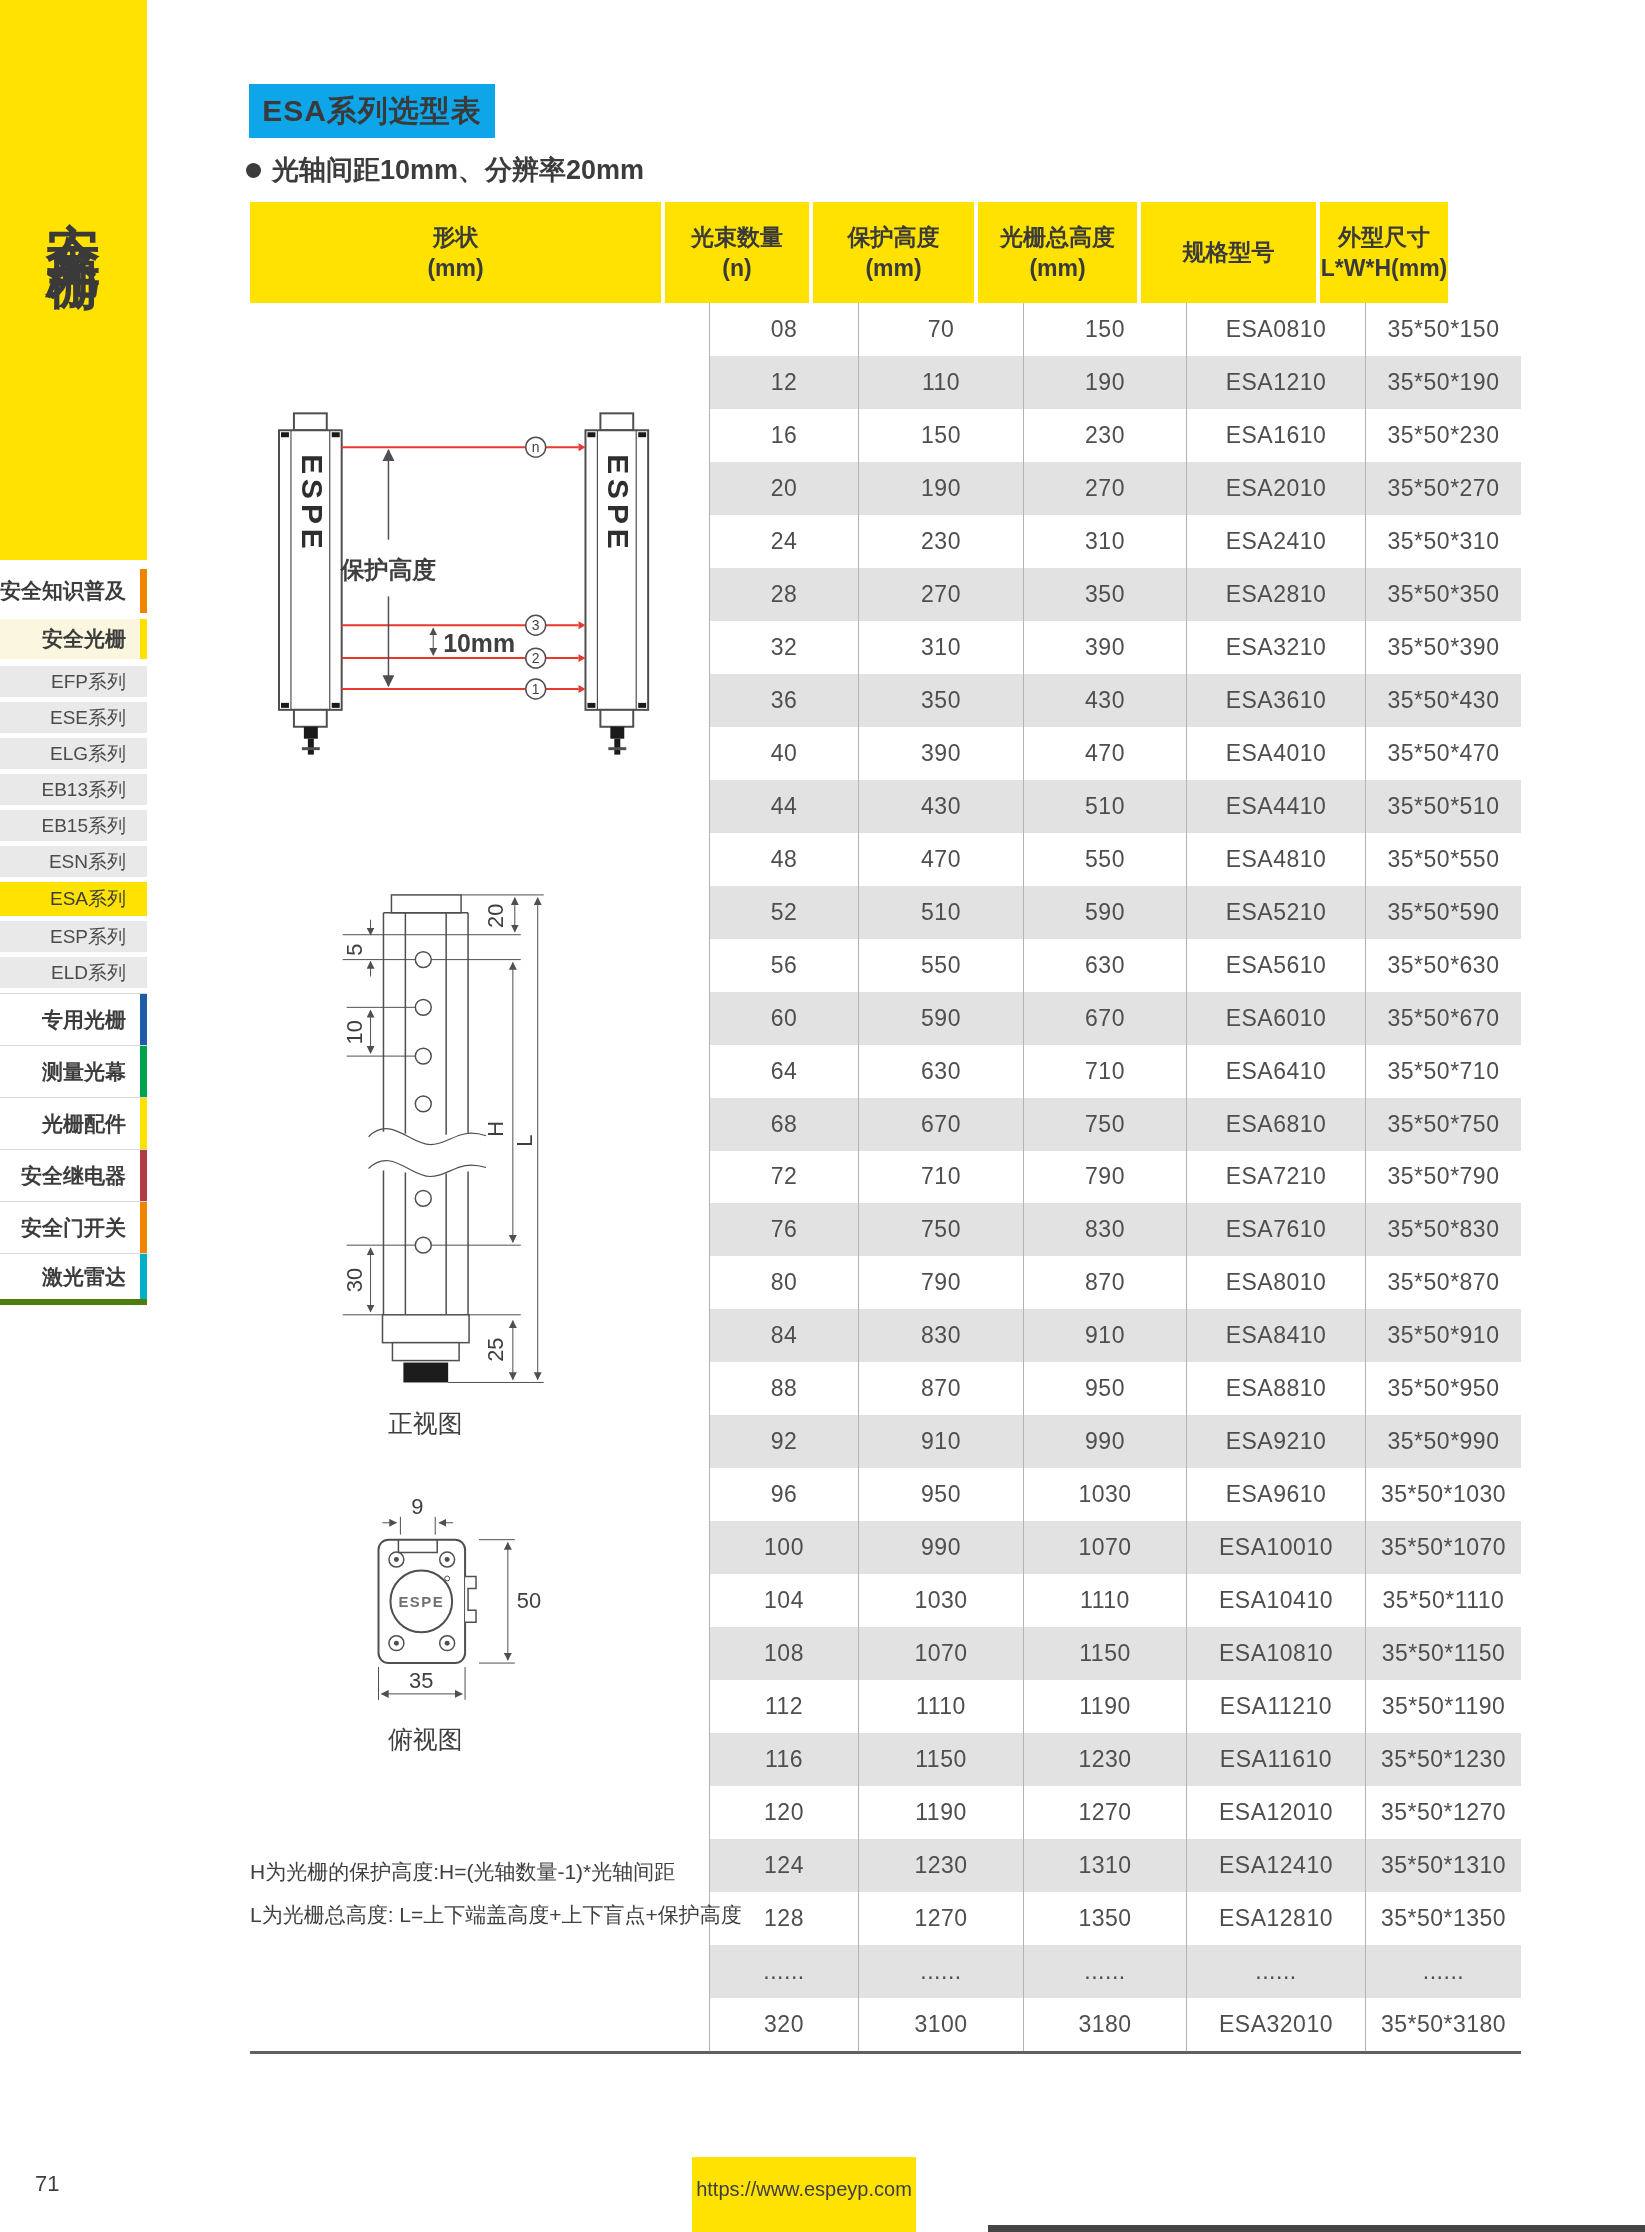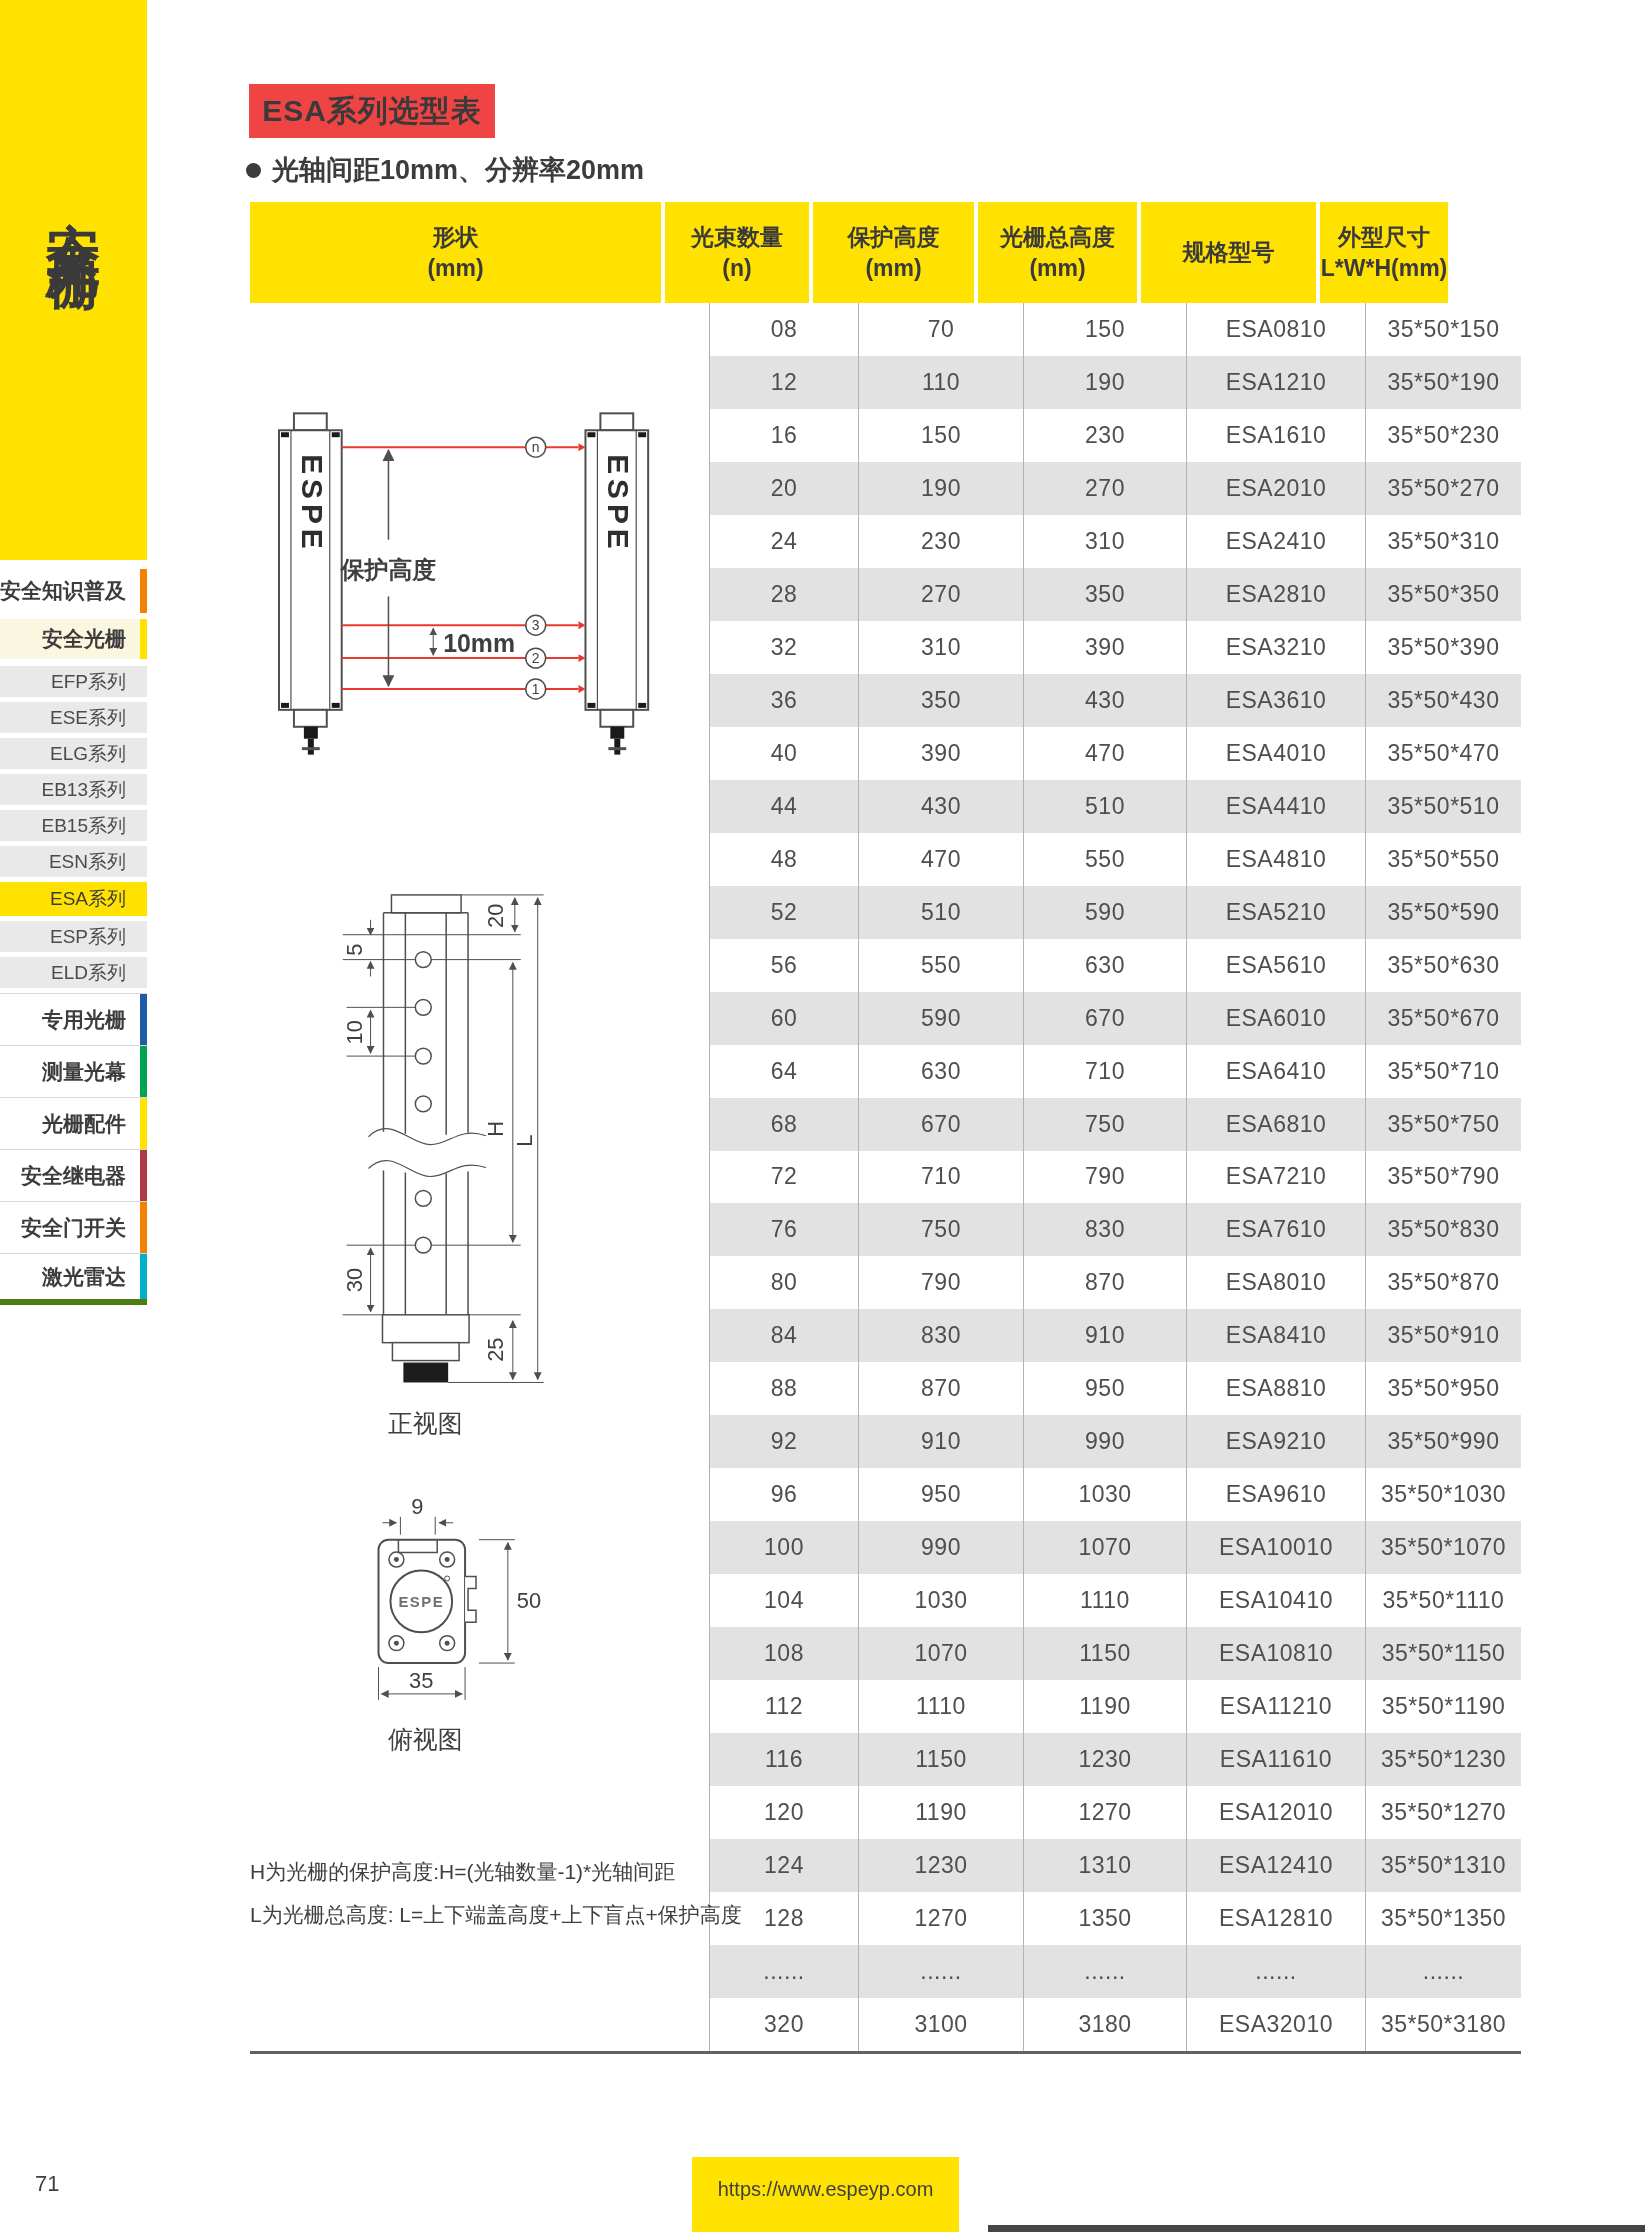--- a/index.html
+++ b/index.html
@@ -19,21 +19,21 @@
   .side-item .marker{position:absolute;right:0;top:0;bottom:0;width:7px;}
   .t-nav-orange{height:44px;margin-bottom:6px;background:#fff;font-weight:bold;font-size:21px;color:#3c3c3c;}
   .t-nav-cream {height:40px;margin-bottom:7px;background:#fbf6df;font-weight:bold;font-size:21px;color:#3c3c3c;}
   .t-series{height:31px;margin-bottom:5px;background:#e9e9e9;font-size:19px;color:#4b4b4b;}
   .t-series-active{height:34px;margin-bottom:5px;background:#ffe200;font-size:19px;color:#3c3c3c;}
   .t-section{height:52px;background:#fff;border-top:1px solid #d8d8d8;
              font-weight:bold;font-size:21px;color:#3c3c3c;}
   .t-section:last-child{border-bottom:6px solid #4d7c0f;}
 
   
-  .title-block{position:absolute;left:249px;top:84px;width:246px;height:54px;background:#ef4444;
+  .title-block{position:absolute;left:249px;top:84px;width:246px;height:54px;background:#0ea5e9;
                display:flex;align-items:center;justify-content:center;
                font-size:30px;font-weight:bold;color:#3a3a3a;letter-spacing:1px;}
   .bullet-line{position:absolute;left:246px;top:152px;display:flex;align-items:center;gap:11px;
                font-size:27px;font-weight:bold;color:#3c3c3c;}
   .bullet-dot{width:15px;height:15px;border-radius:50%;background:#3c3c3c;flex:none;}
 
   
   .data-table{position:absolute;left:250px;top:202px;width:1271px;}
   .thead{display:flex;gap:4px;height:101px;}
   .th{background:#ffe200;display:flex;flex-direction:column;align-items:center;justify-content:center;
@@ -51,21 +51,21 @@
   .td.c1{width:149px;} .td.c2{width:165px;} .td.c3{width:163px;}
   .td.c4{width:179px;} .td.c5{width:155px;border-right:none;}
 
   
   .formula{position:absolute;left:0;white-space:nowrap;font-size:21px;color:#3f3f3f;}
   .formula.f1{top:1575px;} .formula.f2{top:1618px;}
 
   
   .note-line{position:absolute;left:246px;top:2093px;font-size:23px;color:#3f3f3f;}
   .page-number{position:absolute;left:35px;top:2171px;font-size:22px;color:#3f3f3f;}
-  .url-box{position:absolute;left:692px;top:2157px;width:267px;height:76px;background:#ffe200;
+  .url-box{position:absolute;left:692px;top:2157px;width:224px;height:76px;background:#ffe200;
            display:flex;align-items:center;justify-content:center;padding-bottom:12px;box-sizing:border-box;}
   .url-box span{font-size:20px;color:#3f3f3f;}
   .bottom-bar{position:absolute;left:988px;top:2225px;width:658px;height:8px;background:#454545;}
 
   svg text{font-family:"Liberation Sans","DejaVu Sans",sans-serif;}
 </style>
 </head>
 <body>
 
 <div class="page">

